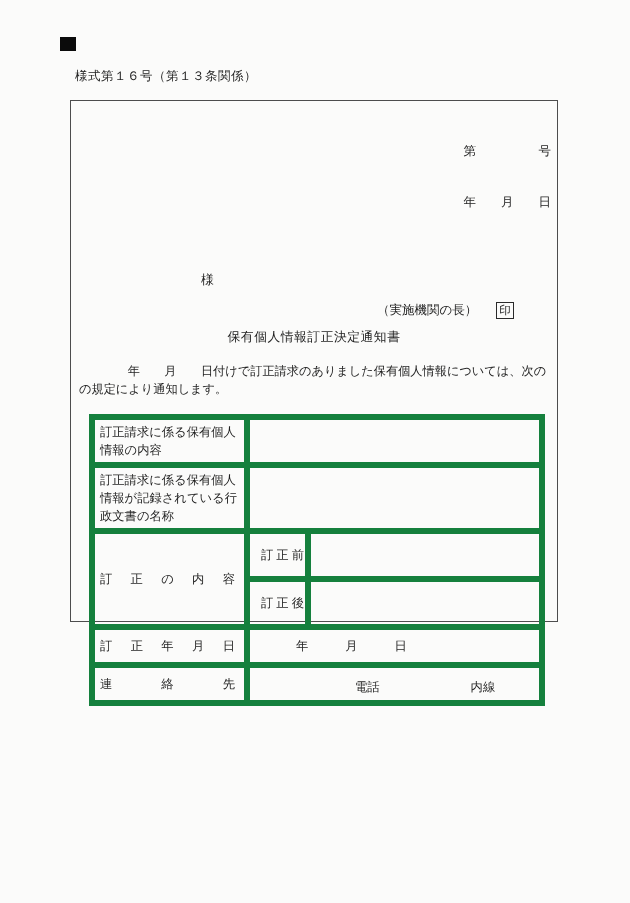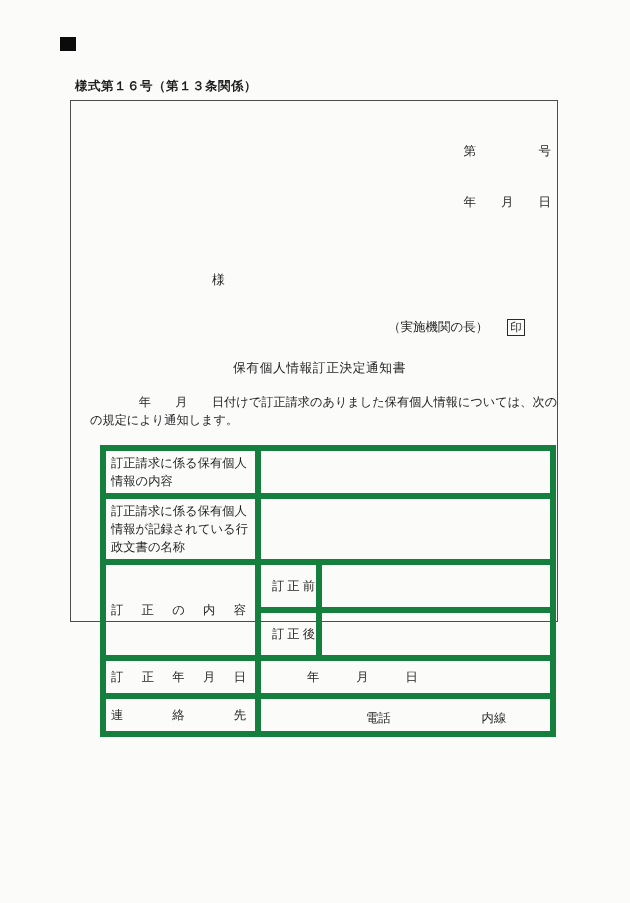--- a/index.html
+++ b/index.html
@@ -10,40 +10,40 @@
     background:#fbfbfa;
     font-family:"Liberation Serif","DejaVu Serif",serif;
     color:#1f1f1f;
     overflow:hidden;
   }
   .black-mark {
     position:absolute; left:60px; top:37px;
     width:16px; height:14px; background:#0b0b0b;
   }
   .form-no {
-    position:absolute; left:75px; top:78px;
-    font-size:12.5px; letter-spacing:0.5px; white-space:pre;font-weight:bold;
+    position:absolute; left:75px; top:68px;
+    font-size:12.5px; letter-spacing:0.5px; white-space:pre;
   }
   .doc-box {
     position:absolute; left:70px; top:100px;
     width:488px; height:522px;
-    border:1px solid #4d4d4d; box-sizing:border-box;padding-left:11px;
+    border:1px solid #4d4d4d; box-sizing:border-box;
   }
   .right-block {
     text-align:right; padding:8px 6px 0 0;
     font-size:12.5px; line-height:17px; white-space:pre;
   }
   .addressee-row { margin-top:26px; padding-left:130px; font-size:13px; line-height:17px; }
-  .issuer-row { margin-top:31px; padding-left:306px; font-size:12.5px; line-height:17px; white-space:nowrap; }
+  .issuer-row { margin-top:14px; padding-left:306px; font-size:12.5px; line-height:17px; white-space:nowrap; }
   .seal {
     display:inline-block; margin-left:19px;
     border:1px solid #2a2a2a; padding:1px 2px;
     font-size:11.5px; line-height:1.1;
   }
-  .doc-title { margin-top:24px; text-align:center; font-size:12.8px; letter-spacing:0.5px; }
+  .doc-title { margin-top:10px; text-align:center; font-size:12.8px; letter-spacing:0.5px; }
   .body-par { margin-top:17px; padding:0 6px 0 8px; font-size:12.2px; line-height:17.5px; }
   .body-par div { white-space:pre; }
   .form-table {
     margin-left:18px; margin-top:16px;
     border-collapse:collapse; table-layout:fixed; width:450px;
   }
   .form-table td {
     border:6px solid #15803d; box-sizing:border-box;
     font-size:12.3px; vertical-align:middle; overflow:hidden;
   }

